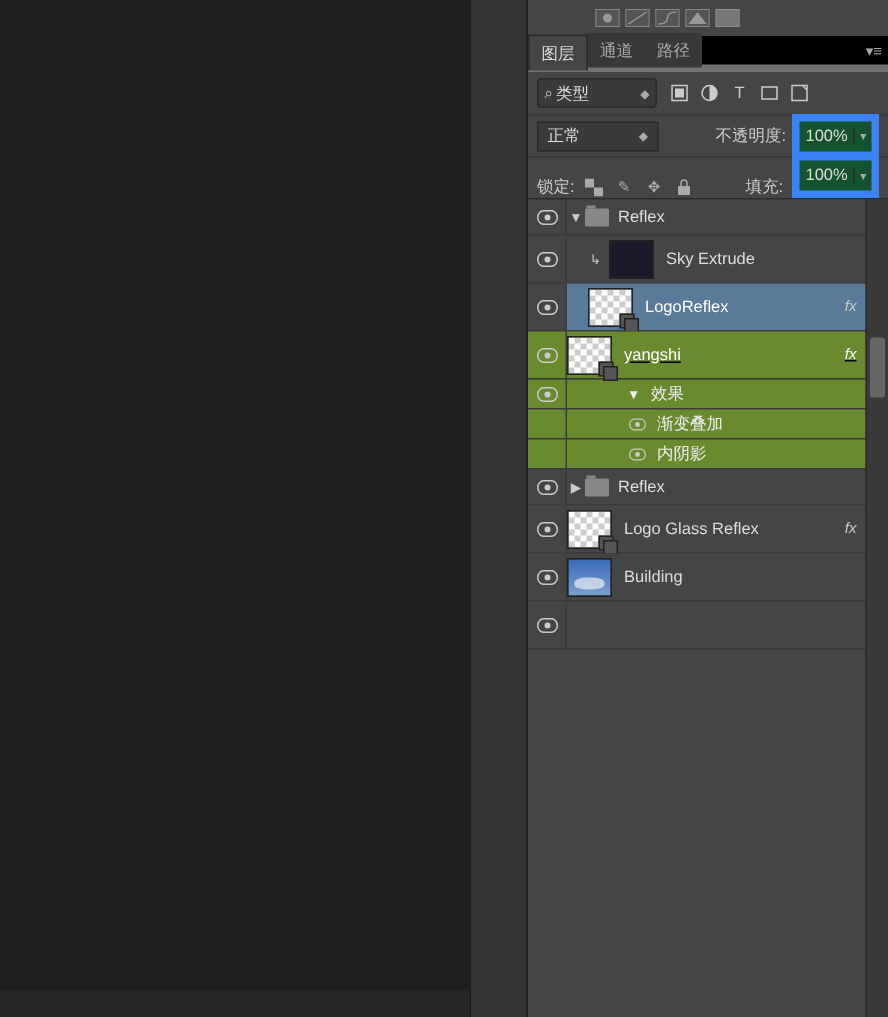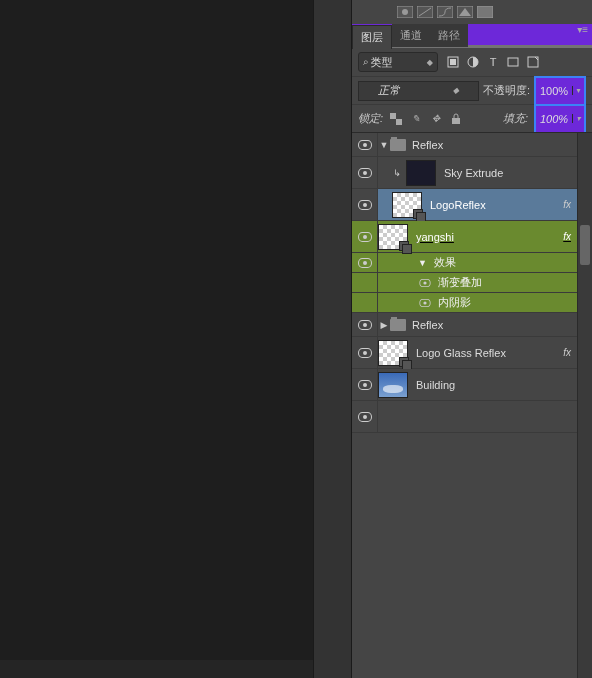--- a/index.html
+++ b/index.html
@@ -6,40 +6,40 @@
 body { width: 592px; height: 678px; background: #2c2c2c; display: flex; overflow: hidden; }
 .canvas-area { width: 313px; height: 100%; background: #252525; position: relative; }
 .canvas-dark { position: absolute; left: 0; top: 0; width: 313px; height: 660px; background: #1e1e1e; }
 .gap { width: 39px; height: 100%; background: #333333; position: relative; }
 .gap::before { content: ""; position: absolute; left: 0; top: 0; width: 1px; height: 100%; background: #1a1a1a; }
 .gap::after { content: ""; position: absolute; right: 0; top: 0; width: 1px; height: 100%; background: #1a1a1a; }
 .panel { width: 240px; height: 100%; background: #454545; display: flex; flex-direction: column; }
 .top-icons { height: 24px; background: #454545; display: flex; align-items: center; padding-left: 44px; gap: 2px; }
 .ti { width: 18px; height: 14px; display: flex; align-items: center; justify-content: center; }
 .ti svg { width: 16px; height: 12px; }
-.tabs { height: 24px; display: flex; align-items: flex-start; border-bottom: 3px solid #737373; background: #6d28d9; position: relative; }
+.tabs { height: 24px; display: flex; align-items: center; border-bottom: 5px solid #737373; background: #000000; position: relative; }
 .tab { padding: 4px 8px; font-size: 11px; color: #aaa; cursor: pointer; background: #383838; }
 .tab.active { background: #454545; color: #ddd; border: 1px solid #2a2a2a; border-bottom: none; position: relative; top: 1px; }
 .tab-menu { margin-left: auto; margin-right: 4px; font-size: 10px; color: #aaa; cursor: pointer; }
 .controls-row { height: 28px; display: flex; align-items: center; padding: 0 6px; gap: 4px; }
 .filter-dd { display: flex; align-items: center; background: #3a3a3a; border: 1px solid #2a2a2a; border-radius: 3px; padding: 2px 4px; height: 20px; width: 80px; }
 .filter-dd .mag { font-size: 10px; color: #ccc; margin-right: 2px; }
 .filter-dd .lbl { font-size: 11px; color: #ddd; flex: 1; }
 .filter-dd .arr { font-size: 8px; color: #aaa; }
 .filter-icons { display: flex; gap: 6px; margin-left: 4px; }
 .fi { width: 14px; height: 14px; display: flex; align-items: center; justify-content: center; color: #ccc; font-size: 11px; }
 .blend-row { height: 28px; display: flex; align-items: center; padding: 0 6px; gap: 4px; border-top: 1px solid #3a3a3a; }
-.blend-dd { display: flex; align-items: center; background: #3a3a3a; border: 1px solid #2a2a2a; padding: 2px 19px; height: 20px; width: 121px; font-style: italic; }
+.blend-dd { display: flex; align-items: center; background: #3a3a3a; border: 1px solid #2a2a2a; padding: 2px 6px; height: 20px; width: 81px; }
 .blend-dd .lbl { font-size: 11px; color: #ddd; flex: 1; }
 .blend-dd .arr { font-size: 8px; color: #aaa; }
 .pct-lbl { font-size: 11px; color: #ccc; margin-left: auto; }
-.pct-box { display: flex; align-items: center; background: #6d28d9; border: 2px solid #3b82f6; height: 30px; }
+.pct-box { display: flex; align-items: center; background: #14532d; border: 5px solid #3b82f6; height: 30px; }
 .pct-box .val { font-size: 11px; color: #ddd; padding: 0 4px; width: 36px; text-align: right; }
 .pct-box .arr { width: 12px; text-align: center; font-size: 8px; color: #aaa; border-left: 1px solid #2a2a2a; }
-.lock-row { height: 28px; display: flex; align-items: center; padding: 0 6px; gap: 6px; border-top: 1px solid #3a3a3a; font-style: italic; }
+.lock-row { height: 28px; display: flex; align-items: flex-end; padding: 0 6px; gap: 6px; border-top: 1px solid #3a3a3a; }
 .lock-lbl { font-size: 11px; color: #ccc; }
 .lock-icons { display: flex; gap: 6px; }
 .li { width: 14px; height: 14px; display: flex; align-items: center; justify-content: center; color: #aaa; font-size: 10px; }
 .layers { flex: 1; overflow-y: auto; background: #454545; border-top: 1px solid #2a2a2a; position: relative; }
 .layers::after { content: ""; position: absolute; right: 0; top: 0; width: 14px; height: 100%; background: #3a3a3a; border-left: 1px solid #2a2a2a; }
 .layer { display: flex; align-items: center; height: 32px; border-bottom: 1px solid #3a3a3a; position: relative; padding-right: 14px; }
 .layer.group { height: 24px; }
 .vis-col { width: 26px; height: 100%; display: flex; align-items: center; justify-content: center; border-right: 1px solid #3a3a3a; background: #454545; flex-shrink: 0; }
 .vis-col.sel { background: #6a8a2f; }
 .eye { width: 14px; height: 10px; position: relative; }

